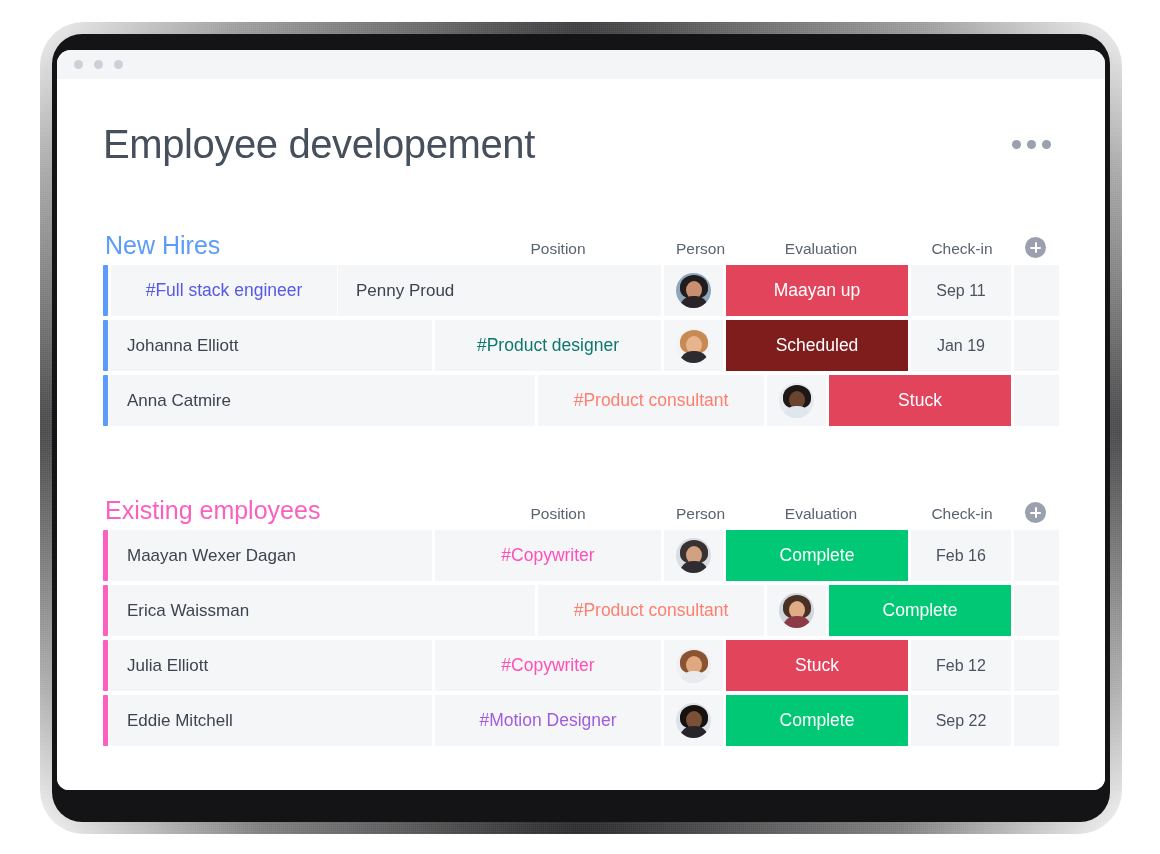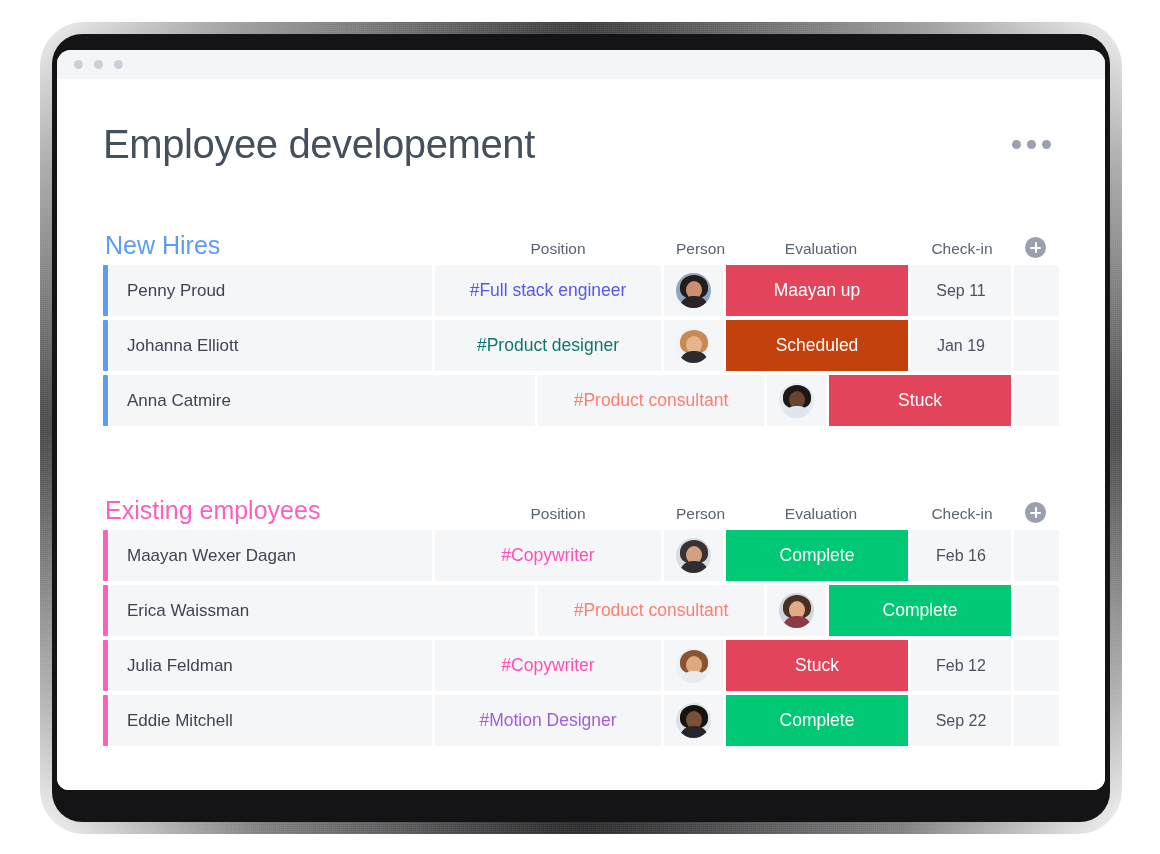--- a/index.html
+++ b/index.html
@@ -307,22 +307,22 @@
                 <div class="col-head evaluation">Evaluation</div>
                 <div class="col-head checkin">Check-in</div>
                 <div class="col-head plus">
                   <span class="plus-btn"></span>
                 </div>
               </div>
             </div>
             <div class="rows">
               <div class="row">
                 <div class="accent blue"></div>
+                <div class="cell position" style="color: rgb(86, 89, 232);">#Full stack engineer</div>
                 <div class="cell name">Penny Proud</div>
-                <div class="cell position" style="color: rgb(86, 89, 232);">#Full stack engineer</div>
                 <div class="cell person">
                   <div class="avatar" style="background: rgb(143, 167, 189);">
                     <span class="hair" style="background: rgb(34, 28, 29);"></span>
                     <span class="face" style="background: rgb(201, 143, 112);"></span>
                     <span class="body" style="background: rgb(42, 35, 40);"></span>
                   </div>
                 </div>
                 <div class="cell evaluation" style="background: rgb(226, 68, 92);">Maayan up</div>
                 <div class="cell checkin">Sep 11</div>
                 <div class="cell blank"></div>
@@ -331,21 +331,21 @@
                 <div class="accent blue"></div>
                 <div class="cell name">Johanna Elliott</div>
                 <div class="cell position" style="color: #0f766e;">#Product designer</div>
                 <div class="cell person">
                   <div class="avatar" style="background: rgb(242, 243, 245);">
                     <span class="hair" style="background: rgb(200, 138, 83);"></span>
                     <span class="face" style="background: rgb(232, 180, 141);"></span>
                     <span class="body" style="background: rgb(43, 43, 48);"></span>
                   </div>
                 </div>
-                <div class="cell evaluation" style="background: #c2410c;">Scheduled</div>
+                <div class="cell evaluation" style="background: #7f1d1d;">Scheduled</div>
                 <div class="cell checkin">Jan 19</div>
                 <div class="cell blank"></div>
               </div>
               <div class="row">
                 <div class="accent blue"></div>
                 <div class="cell name">Anna Catmire</div>
                 <div class="cell position" style="color: rgb(253, 127, 111);">#Product consultant</div>
                 <div class="cell person">
                   <div class="avatar" style="background: rgb(231, 234, 239);">
                     <span class="hair" style="background: rgb(29, 23, 22);"></span>
@@ -396,21 +396,21 @@
                     <span class="hair" style="background: rgb(74, 47, 35);"></span>
                     <span class="face" style="background: rgb(224, 171, 135);"></span>
                     <span class="body" style="background: rgb(142, 58, 70);"></span>
                   </div>
                 </div>
                 <div class="cell evaluation" style="background: rgb(0, 200, 117);">Complete</div>
                 <div class="cell blank"></div>
               </div>
               <div class="row">
                 <div class="accent pink"></div>
-                <div class="cell name">Julia Feldman</div>
+                <div class="cell name">Julia Elliott</div>
                 <div class="cell position" style="color: rgb(255, 79, 184);">#Copywriter</div>
                 <div class="cell person">
                   <div class="avatar" style="background: rgb(238, 240, 243);">
                     <span class="hair" style="background: rgb(138, 84, 48);"></span>
                     <span class="face" style="background: rgb(223, 168, 127);"></span>
                     <span class="body" style="background: rgb(232, 234, 238);"></span>
                   </div>
                 </div>
                 <div class="cell evaluation" style="background: rgb(226, 68, 92);">Stuck</div>
                 <div class="cell checkin">Feb 12</div>

